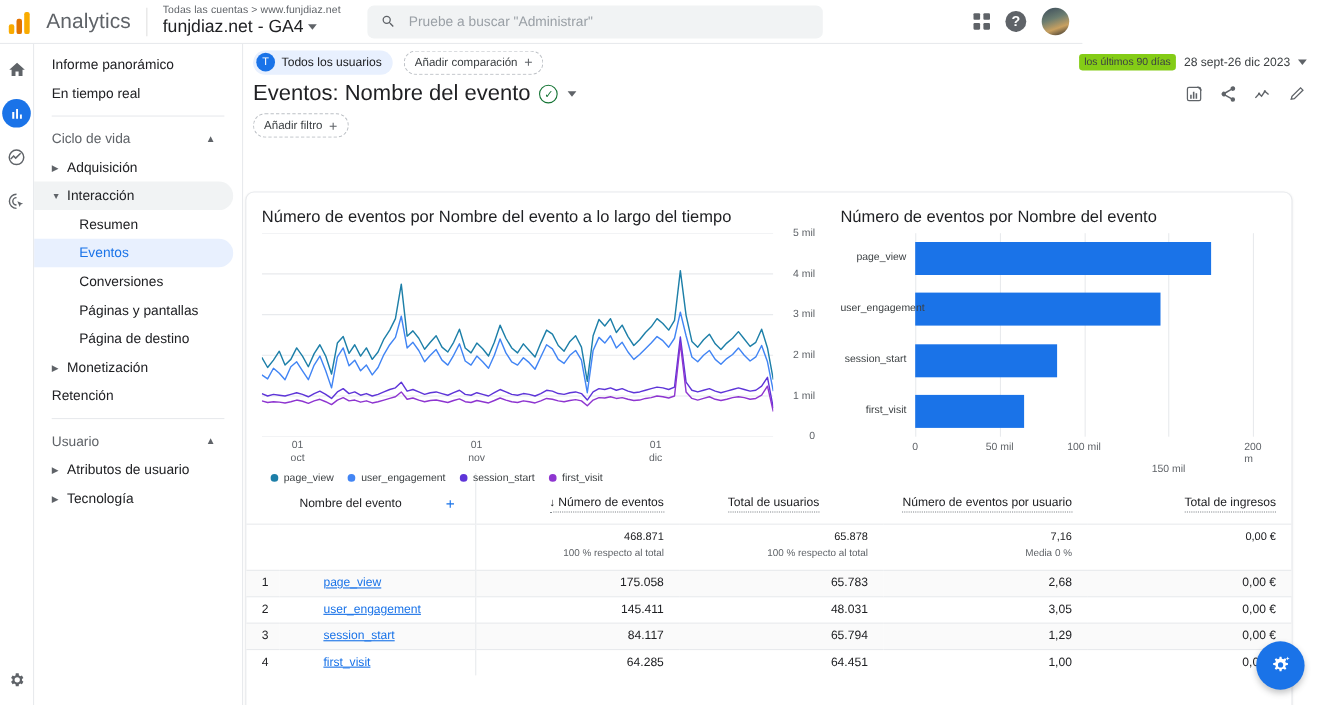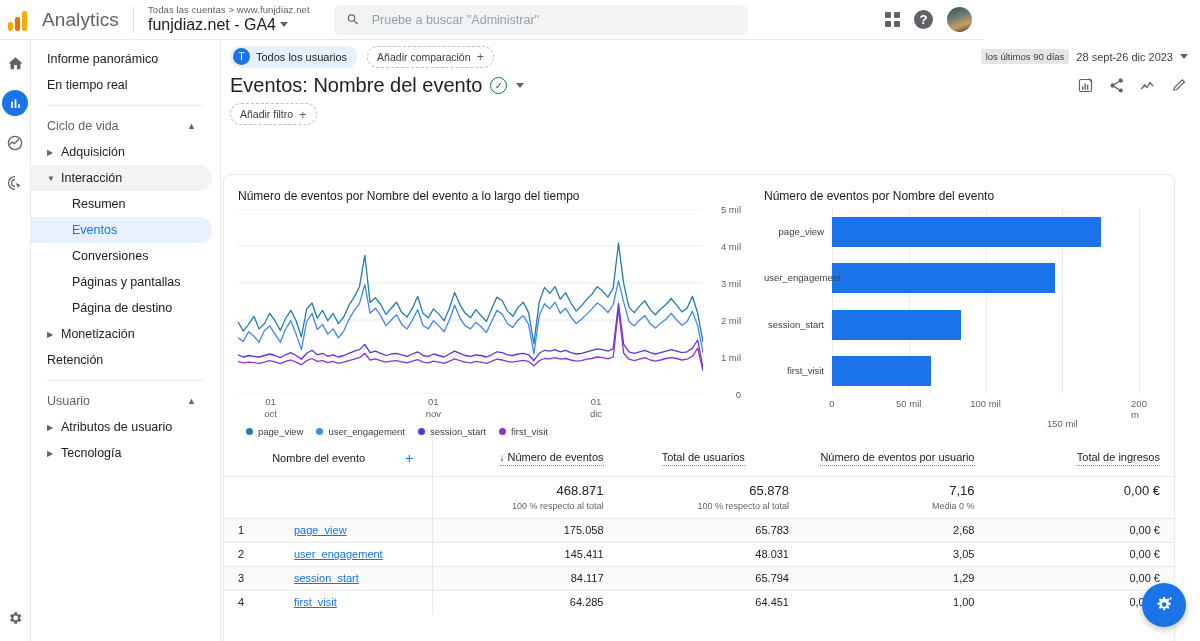--- a/index.html
+++ b/index.html
@@ -91,41 +91,41 @@
                  display:flex;align-items:center;justify-content:center; }
   .chip-dashed {
     display:flex; align-items:center; gap:6px; border:1px dashed #bdc1c6; border-radius:12px;
     height:22px; padding:0 9px; font-size:10.5px; color:#3c4043; background:#fff;
   }
   .plus { color:#5f6368; font-size:13px; line-height:1; }
   .daterange {
     margin-left:auto; display:flex; align-items:center; gap:7px; font-size:11px;
     color:#3c4043; padding-right:12px;
   }
-  .dr-pill { background:#e5e5e5; color:#3c4043; font-size:9.5px; padding:2px 5px; border-radius:3px; }
+  .dr-pill { background:#84cc16; color:#3c4043; font-size:9.5px; padding:2px 5px; border-radius:3px; }
 
   .title-row { display:flex; align-items:center; padding: 6px 12px 0 9px; }
   .rep-title { font-size:20px; color:#202124; font-weight:400; }
   .check-badge {
     width:17px;height:17px;border-radius:50%;border:1.5px solid #137333;color:#137333;
     display:inline-flex;align-items:center;justify-content:center;font-size:10px;margin-left:8px;
   }
   .title-caret { margin-left:9px; }
   .title-actions { margin-left:auto; display:flex; align-items:center; gap:14px; color:#5f6368; }
 
   .filter-row { padding: 6px 0 8px 9px; }
 
   .card {
     position:absolute; left:2px; top:134px; width:952px; height: 495px;
     background:#fff; border:1px solid #e8eaed; border-radius:8px;
     box-shadow: 0 1px 2px rgba(60,64,67,.08);
   }
   .charts { display:flex; height:255px; padding: 14px 14px 0 14px; }
   .chart-box { position:relative; }
-  .chart-title { font-size:12px; color:#202124; margin-bottom:6px; }
+  .chart-title { font-size:15px; color:#202124; margin-bottom:6px; }
 
   
   .line-wrap { width:520px; }
   .lc-plot { position:relative; width:465px; height:185px; }
   .lc-ylabels { position:absolute; right:-41px; top:0; width:40px; height:185px; }
   .lc-ylabels div { position:absolute; right:3px; font-size:9.5px; color:#5f6368; transform:translateY(-50%); }
   .lc-xlabels { display:flex; position:relative; height:26px; margin-top:2px; width:465px; }
   .lc-xlabels span { position:absolute; font-size:9.5px; color:#5f6368; line-height:1.25; text-align:center; transform:translateX(-50%); }
   .legend { display:flex; gap:13px; align-items:center; padding: 4px 0 0 8px; }
   .legend-item { display:flex; align-items:center; gap:5px; font-size:9.5px; color:#3c4043; }
@@ -154,21 +154,21 @@
   .c-idx { width:30px; }
   .c-name { width:178px; }
   thead th { padding: 10px 14px 10px 0; vertical-align:bottom; height:46px; }
   .th-inner { display:inline-block; border-bottom:1px dotted #80868b; padding-bottom:2px; }
   .th-name-cell { text-align:center; border-right:1px solid #e8eaed; padding-right:0 !important; }
   .th-name-inner { display:flex; align-items:center; justify-content:center; gap:40px; }
   .plus-blue { color:#1a73e8; font-size:14px; }
   .sort-arrow { font-size:10px; color:#202124; margin-right:3px; }
   td { padding: 0 14px 0 0; height:24px; text-align:right; }
   .sumrow td { height:42px; vertical-align:top; padding-top:6px; }
-  .sum-main { font-size:13px; color:#202124; }
+  .sum-main { font-size:10px; color:#202124; }
   .sum-sub { font-size:9px; color:#5f6368; margin-top:3px; }
   .cell-name { text-align:left; padding-left:0; border-right:1px solid #e8eaed; }
   .cell-name a { color:#1a73e8; text-decoration:underline; font-size:11px; }
   .cell-idx { text-align:left; padding-left:14px; font-size:11px; color:#202124; }
   tbody tr { border-top:1px solid #e8eaed; }
   tbody tr.sumrow { border-top:1px solid #e8eaed; }
   tbody tr.datarow:nth-child(even) { background:#fafafa; }
   .nm-wrap { display:block; padding-left:40px; }
 
   

